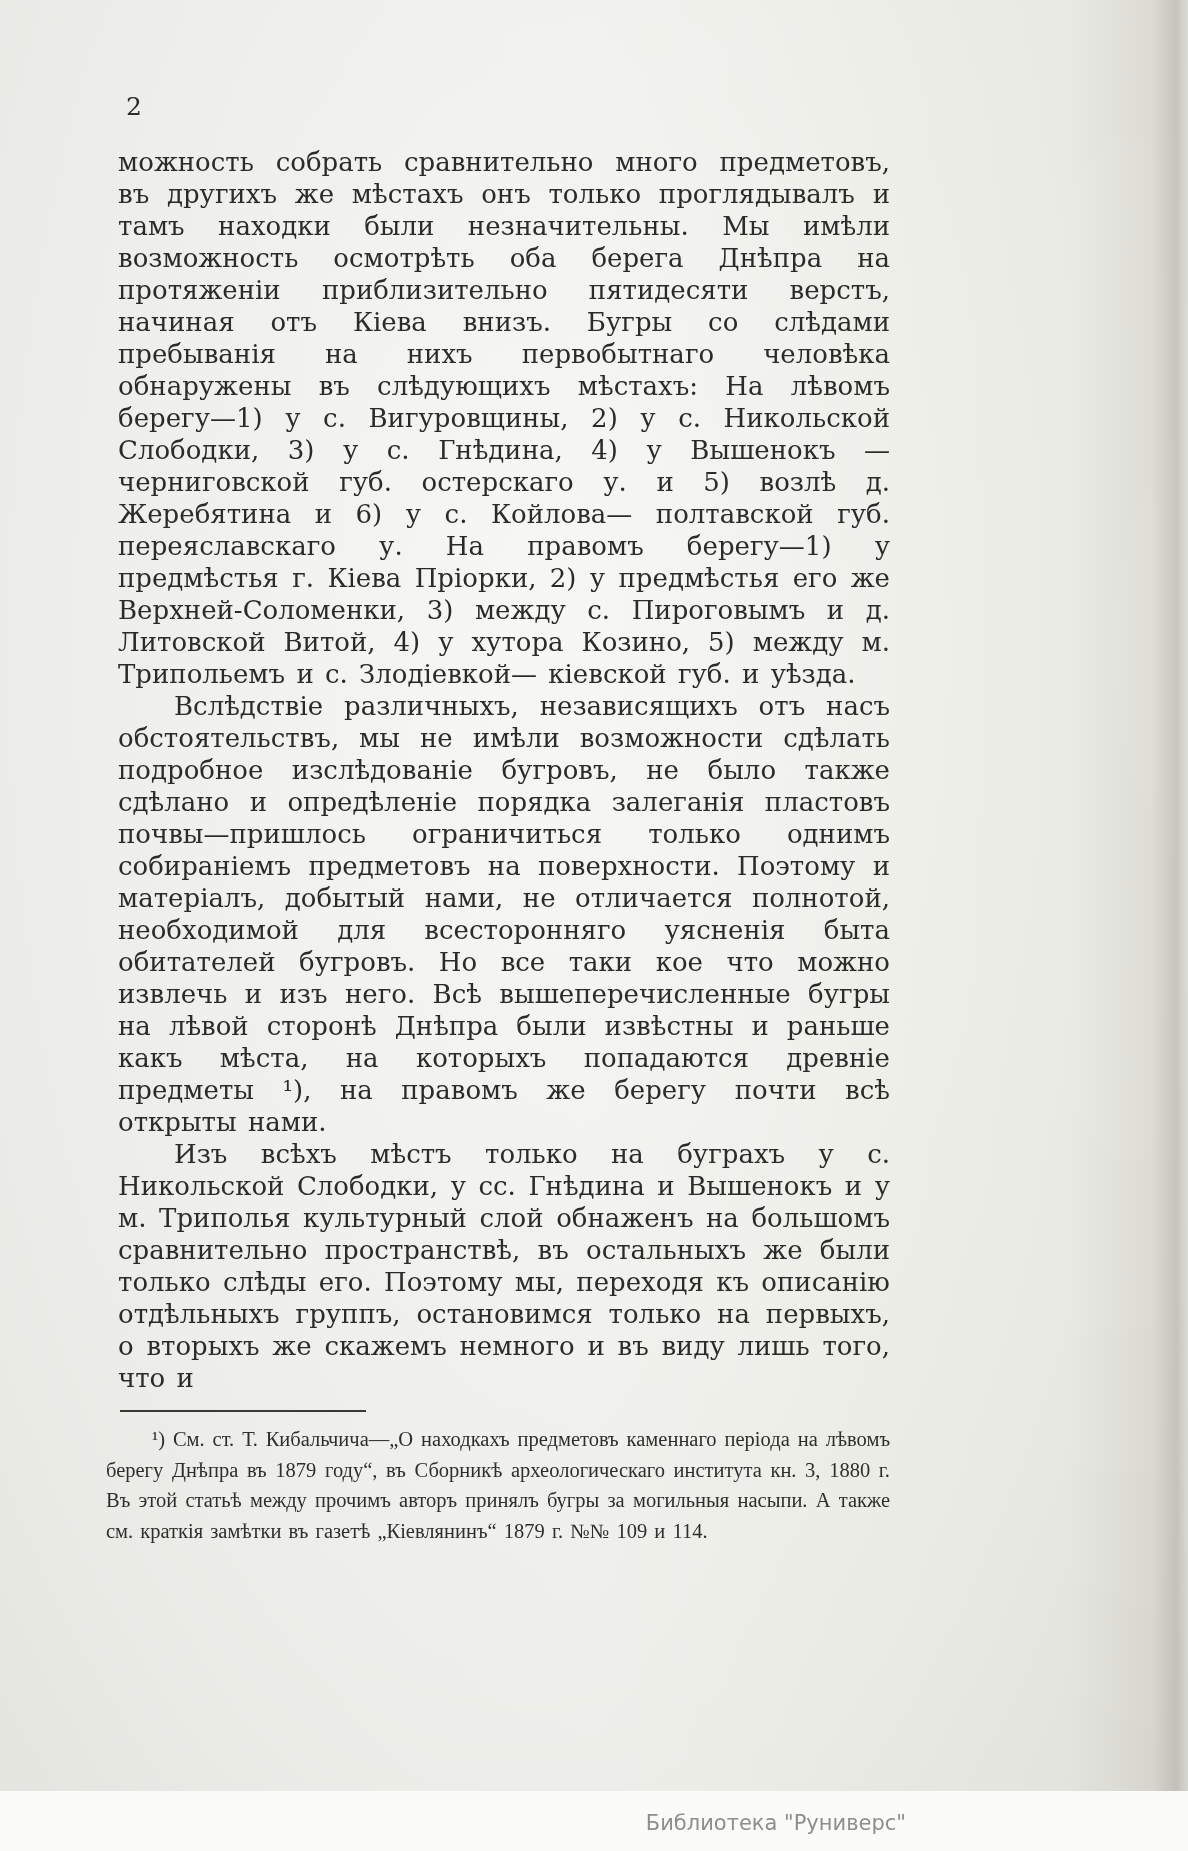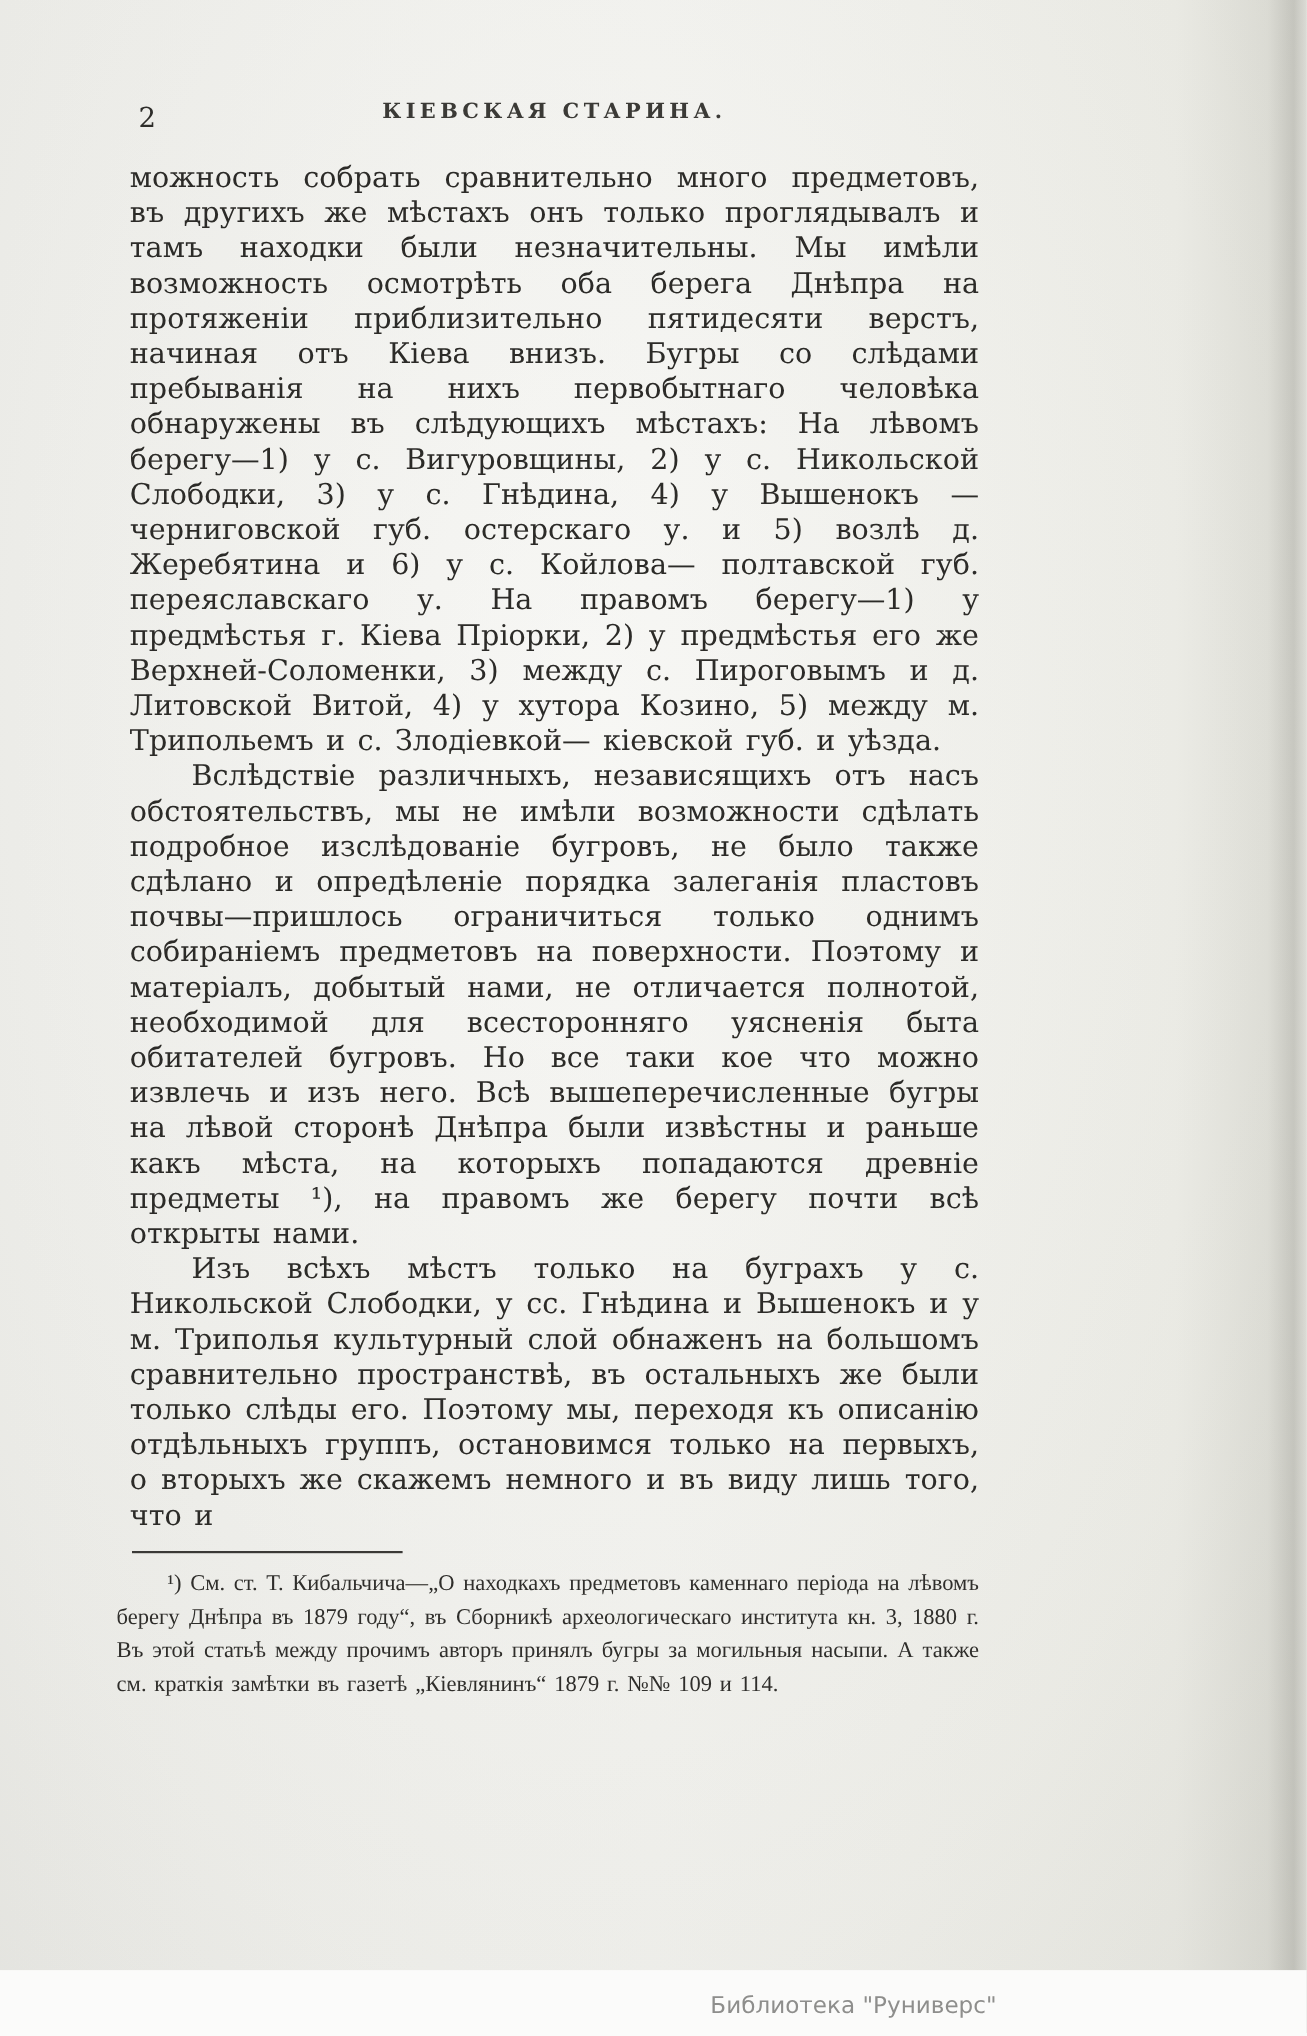--- a/index.html
+++ b/index.html
@@ -87,21 +87,20 @@
   }
 </style>
 </head>
 <body>
 
 <div class="page">
   <div class="content">
 
     <div class="head-row">
       <span class="pagenum">2</span>
-      <div class="running">КІЕВСКАЯ СТАРИНА.</div>
     </div>
 
     <div class="bodytext">
       <p>можность собрать сравнительно много предметовъ, въ другихъ же мѣстахъ онъ только проглядывалъ и тамъ находки были незначительны. Мы имѣли возможность осмотрѣть оба берега Днѣпра на протяженіи приблизительно пятидесяти верстъ, начиная отъ Кіева внизъ. Бугры со слѣдами пребыванія на нихъ первобытнаго человѣка обнаружены въ слѣдующихъ мѣстахъ: На лѣвомъ берегу—1) у с. Вигуровщины, 2) у с. Никольской Слободки, 3) у с. Гнѣдина, 4) у Вышенокъ — черниговской губ. остерскаго у. и 5) возлѣ д. Жеребятина и 6) у с. Койлова— полтавской губ. переяславскаго у. На правомъ берегу—1) у предмѣстья г. Кіева Пріорки, 2) у предмѣстья его же Верхней-Соломенки, 3) между с. Пироговымъ и д. Литовской Витой, 4) у хутора Козино, 5) между м. Трипольемъ и с. Злодіевкой— кіевской губ. и уѣзда.</p>
       <p class="indent">Вслѣдствіе различныхъ, независящихъ отъ насъ обстоятельствъ, мы не имѣли возможности сдѣлать подробное изслѣдованіе бугровъ, не было также сдѣлано и опредѣленіе порядка залеганія пластовъ почвы—пришлось ограничиться только однимъ собираніемъ предметовъ на поверхности. Поэтому и матеріалъ, добытый нами, не отличается полнотой, необходимой для всесторонняго уясненія быта обитателей бугровъ. Но все таки кое что можно извлечь и изъ него. Всѣ вышеперечисленные бугры на лѣвой сторонѣ Днѣпра были извѣстны и раньше какъ мѣста, на которыхъ попадаются древніе предметы ¹), на правомъ же берегу почти всѣ открыты нами.</p>
       <p class="indent">Изъ всѣхъ мѣстъ только на буграхъ у с. Никольской Слободки, у сс. Гнѣдина и Вышенокъ и у м. Триполья культурный слой обнаженъ на большомъ сравнительно пространствѣ, въ остальныхъ же были только слѣды его. Поэтому мы, переходя къ описанію отдѣльныхъ группъ, остановимся только на первыхъ, о вторыхъ же скажемъ немного и въ виду лишь того, что и</p>
     </div>
 
     <div class="fnrule"></div>
 

